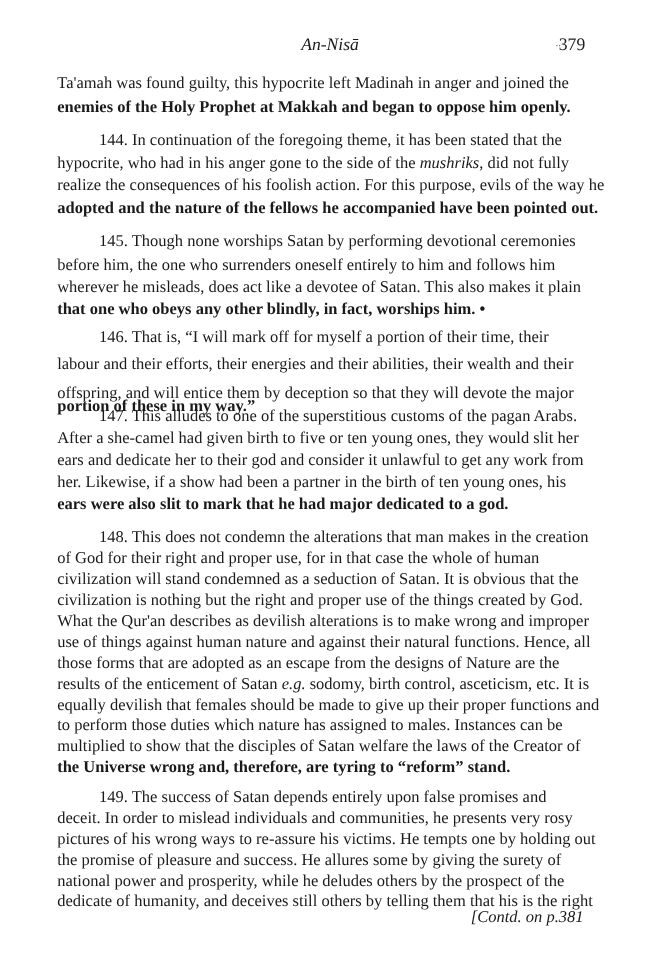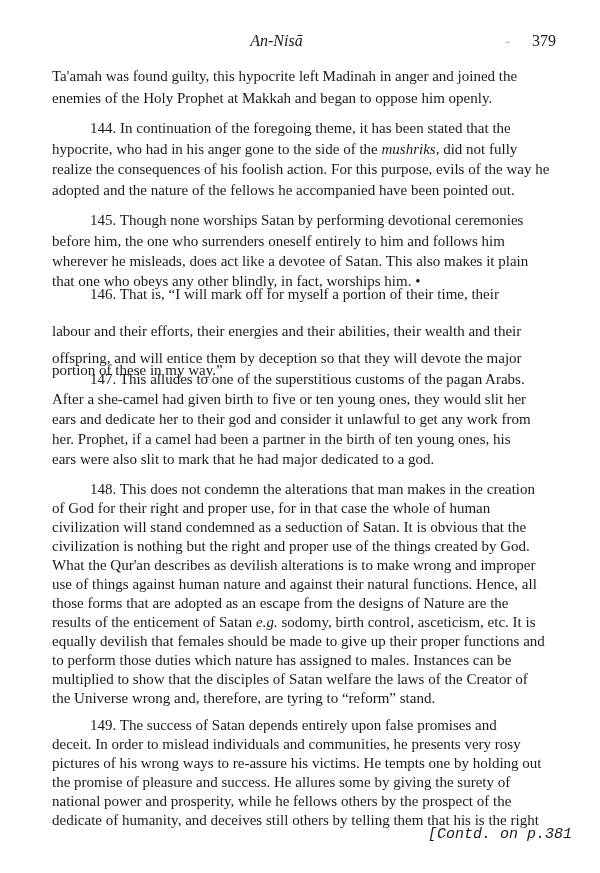--- a/index.html
+++ b/index.html
@@ -1,26 +1,26 @@
 <!DOCTYPE html>
 <html><head>
 <meta charset="utf-8">
 <style>
   html, body { margin:0; padding:0; background:#fff; }
   body { width:600px; height:873px; position:relative; overflow:hidden;
          font-family:"Liberation Serif", serif; color:#1a1a1a; }
-  .header-title { position:absolute; top:32px; left:0; width:553px; text-align:center;
+  .header-title { position:absolute; top:32px; left:0; width:600px; text-align:center;
          font-style:italic; font-size:16px; }
-  .page-num { position:absolute; top:32px; left:532px; font-size:16px;text-align:right; }
+  .page-num { position:absolute; top:32px; left:508px; font-size:16px;text-align:right; }
   .page-num-dots { position:absolute; top:34px; left:505px; font-size:10px; color:#777; }
   .line { position:absolute; left:52px; width:418px; font-size:15px; line-height:18px;
           white-space:nowrap; text-align:justify; text-align-last:justify; }
-  .line.last { text-align-last:left; }
+  .line.last { text-align-last:left;font-weight:bold; }
   .line.indent { left:90px; width:380px; }
-  .contd { position:absolute; top:826px; left:428px; font-style:italic; font-size:15px;font-family:Liberation Mono, monospace; }
+  .contd { position:absolute; top:826px; left:428px; font-style:italic; font-size:15px; }
   em { }
 </style>
 </head>
 <body>
 
 <div>
   <div class="header-title">An-Nisā</div>
   <div class="page-num-dots">..</div>
   <div class="page-num">379</div>
 
@@ -37,31 +37,31 @@
   </div>
 
   <div>
     <div class="line indent" style="top:211px"><span>145.</span> <span>Though none worships Satan by performing devotional ceremonies</span></div>
     <div class="line" style="top:232px">before him, the one who surrenders oneself entirely to him and follows him</div>
     <div class="line" style="top:252px">wherever he misleads, does act like a devotee of Satan. This also makes it plain</div>
     <div class="line last" style="top:272px">that one who obeys any other blindly, in fact, worships him. •</div>
   </div>
 
   <div>
-    <div class="line indent" style="top:285px"><span>146.</span> <span>That is, “I will mark off for myself a portion of their time, their</span></div>
+    <div class="line indent" style="top:298px"><span>146.</span> <span>That is, “I will mark off for myself a portion of their time, their</span></div>
     <div class="line" style="top:322px">labour and their efforts, their energies and their abilities, their wealth and their</div>
     <div class="line" style="top:349px">offspring, and will entice them by deception so that they will devote the major</div>
     <div class="line last" style="top:361px">portion of these in my way.”</div>
   </div>
 
   <div>
     <div class="line indent" style="top:370px"><span>147.</span> <span>This alludes to one of the superstitious customs of the pagan Arabs.</span></div>
     <div class="line" style="top:390px">After a she-camel had given birth to five or ten young ones, they would slit her</div>
     <div class="line" style="top:410px">ears and dedicate her to their god and consider it unlawful to get any work from</div>
-    <div class="line" style="top:430px">her. Prophet, if a camel had been a partner in the birth of ten young ones, his</div>
+    <div class="line" style="top:430px">her. Likewise, if a show had been a partner in the birth of ten young ones, his</div>
     <div class="line last" style="top:450px">ears were also slit to mark that he had major dedicated to a god.</div>
   </div>
 
   <div>
     <div class="line indent" style="top:480px"><span>148.</span> <span>This does not condemn the alterations that man makes in the creation</span></div>
     <div class="line" style="top:499px">of God for their right and proper use, for in that case the whole of human</div>
     <div class="line" style="top:518px">civilization will stand condemned as a seduction of Satan. It is obvious that the</div>
     <div class="line" style="top:537px">civilization is nothing but the right and proper use of the things created by God.</div>
     <div class="line" style="top:556px">What the Qur'an describes as devilish alterations is to make wrong and improper</div>
     <div class="line" style="top:575px">use of things against human nature and against their natural functions. Hence, all</div>
@@ -71,18 +71,18 @@
     <div class="line" style="top:651px">to perform those duties which nature has assigned to males. Instances can be</div>
     <div class="line" style="top:670px">multiplied to show that the disciples of Satan welfare the laws of the Creator of</div>
     <div class="line last" style="top:689px">the Universe wrong and, therefore, are tyring to “reform” stand.</div>
   </div>
 
   <div>
     <div class="line indent" style="top:716px"><span>149.</span> <span>The success of Satan depends entirely upon false promises and</span></div>
     <div class="line" style="top:735px">deceit. In order to mislead individuals and communities, he presents very rosy</div>
     <div class="line" style="top:754px">pictures of his wrong ways to re-assure his victims. He tempts one by holding out</div>
     <div class="line" style="top:773px">the promise of pleasure and success. He allures some by giving the surety of</div>
-    <div class="line" style="top:792px">national power and prosperity, while he fellows others by the prospect of the</div>
+    <div class="line" style="top:792px">national power and prosperity, while he deludes others by the prospect of the</div>
     <div class="line" style="top:811px">dedicate of humanity, and deceives still others by telling them that his is the right</div>
   </div>
 
   <div class="contd">[Contd. on p.381</div>
 </div>
 
 </body></html>

